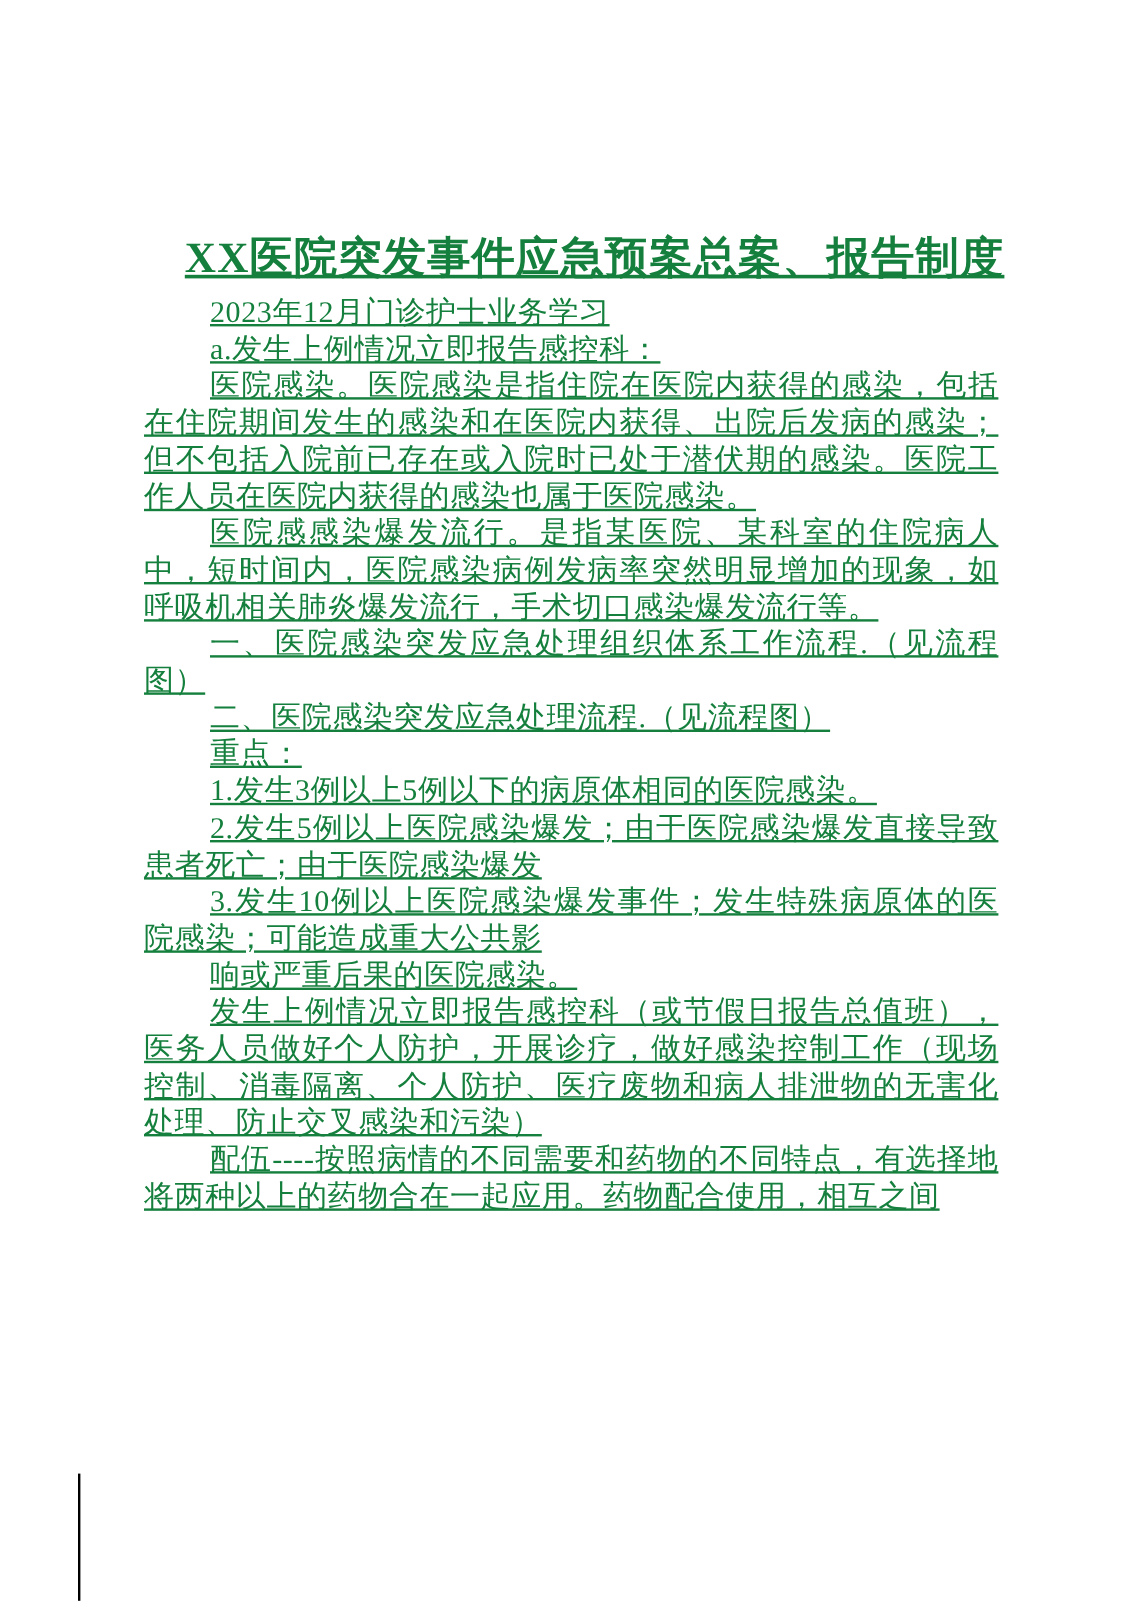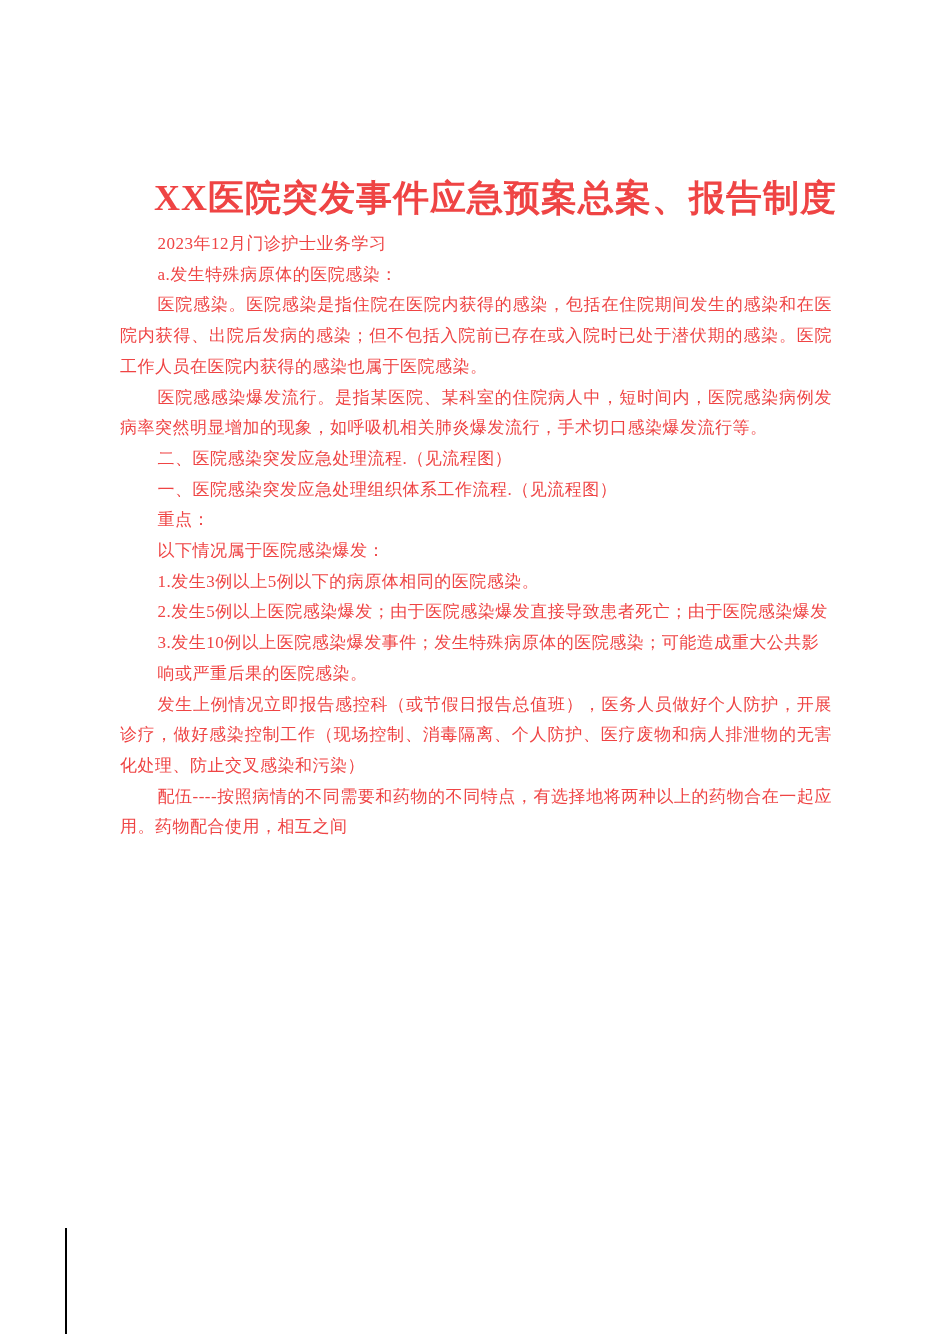--- a/index.html
+++ b/index.html
@@ -15,37 +15,38 @@
     position: relative;
     width: 950px;
     height: 1344px;
     background: #ffffff;
     overflow: hidden;
   }
 
   .content {
     position: absolute;
     left: 120px;
-    top: 176px;
+    top: 193px;
     width: 712px;
-    color: #ef4444;
+    color: #15803d;
+    text-decoration: underline;
   }
 
   .doc-title {
     font-size: 36px;
     font-weight: bold;
     line-height: 44px;
     text-indent: 34px;
     letter-spacing: 1px;
     margin-bottom: 9px;
     white-space: nowrap;
   }
 
   .para {
-    font-size: 17px;
+    font-size: 25px;
     line-height: 30.7px;
     text-align: justify;
     text-indent: 2.2em;
     word-break: break-all;
     letter-spacing: 0.5px;
   }
 
   .edge-line {
     position: absolute;
     left: 65px;
@@ -57,27 +58,26 @@
 </style>
 </head>
 <body>
 
 <div class="page">
 
   <div class="content">
     <h1 class="doc-title">XX医院突发事件应急预案总案、报告制度</h1>
 
     <p class="para">2023年12月门诊护士业务学习</p>
-    <p class="para">a.发生特殊病原体的医院感染：</p>
+    <p class="para">a.发生上例情况立即报告感控科：</p>
     <p class="para">医院感染。医院感染是指住院在医院内获得的感染，包括在住院期间发生的感染和在医院内获得、出院后发病的感染；但不包括入院前已存在或入院时已处于潜伏期的感染。医院工作人员在医院内获得的感染也属于医院感染。</p>
     <p class="para">医院感感染爆发流行。是指某医院、某科室的住院病人中，短时间内，医院感染病例发病率突然明显增加的现象，如呼吸机相关肺炎爆发流行，手术切口感染爆发流行等。</p>
+    <p class="para">一、医院感染突发应急处理组织体系工作流程.（见流程图）</p>
     <p class="para">二、医院感染突发应急处理流程.（见流程图）</p>
-    <p class="para">一、医院感染突发应急处理组织体系工作流程.（见流程图）</p>
     <p class="para">重点：</p>
-    <p class="para">以下情况属于医院感染爆发：</p>
     <p class="para">1.发生3例以上5例以下的病原体相同的医院感染。</p>
     <p class="para">2.发生5例以上医院感染爆发；由于医院感染爆发直接导致患者死亡；由于医院感染爆发</p>
     <p class="para">3.发生10例以上医院感染爆发事件；发生特殊病原体的医院感染；可能造成重大公共影</p>
     <p class="para">响或严重后果的医院感染。</p>
     <p class="para">发生上例情况立即报告感控科（或节假日报告总值班），医务人员做好个人防护，开展诊疗，做好感染控制工作（现场控制、消毒隔离、个人防护、医疗废物和病人排泄物的无害化处理、防止交叉感染和污染）</p>
     <p class="para">配伍----按照病情的不同需要和药物的不同特点，有选择地将两种以上的药物合在一起应用。药物配合使用，相互之间</p>
   </div>
 
   <div class="edge-line"></div>
 

